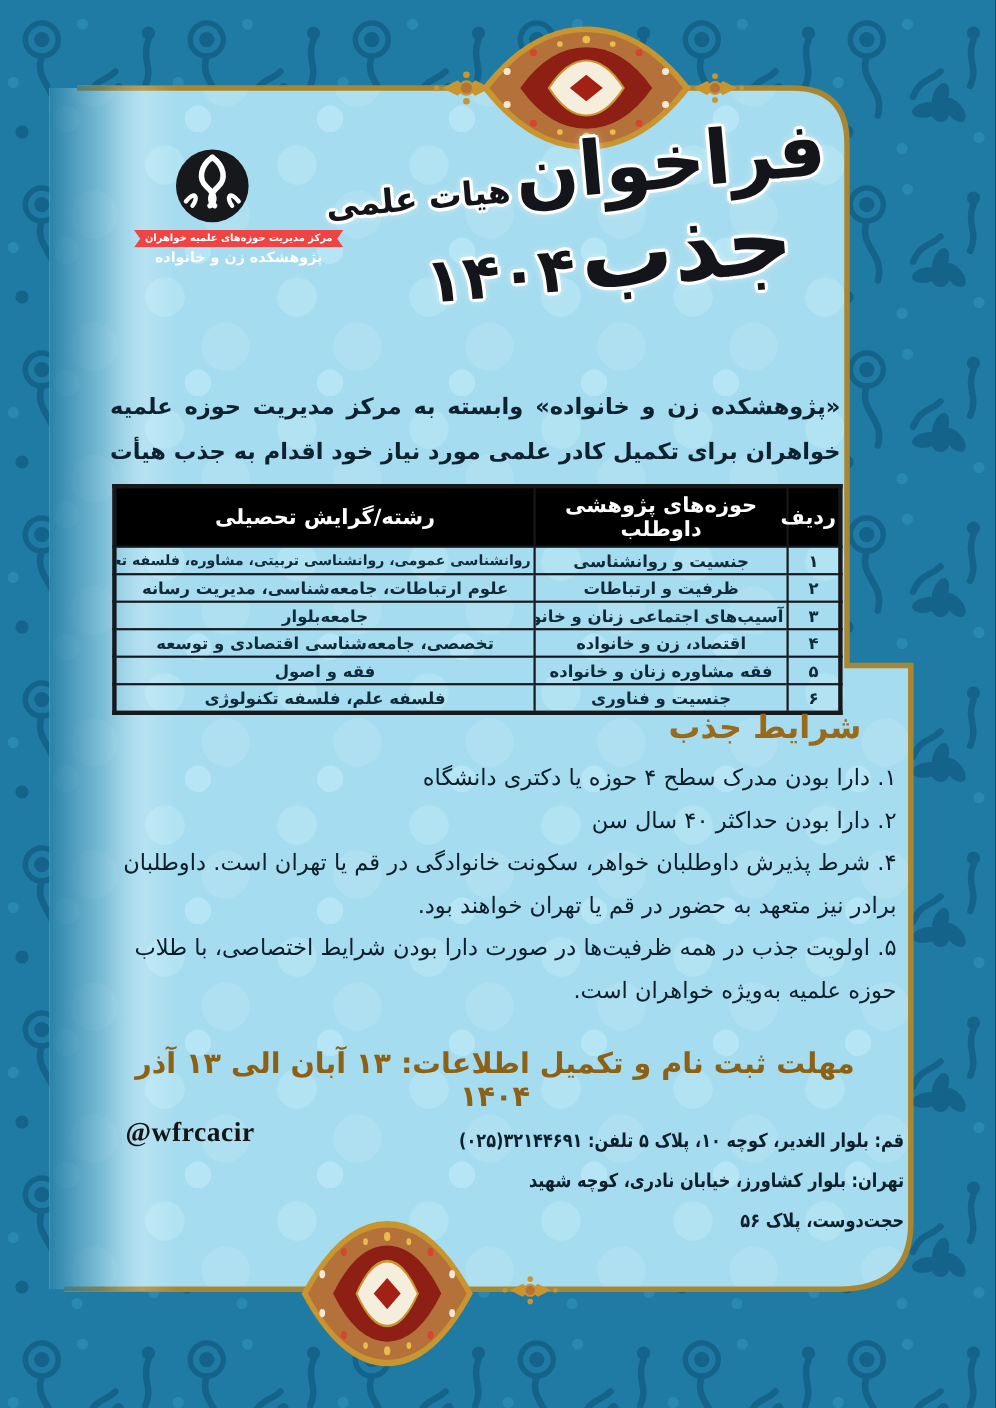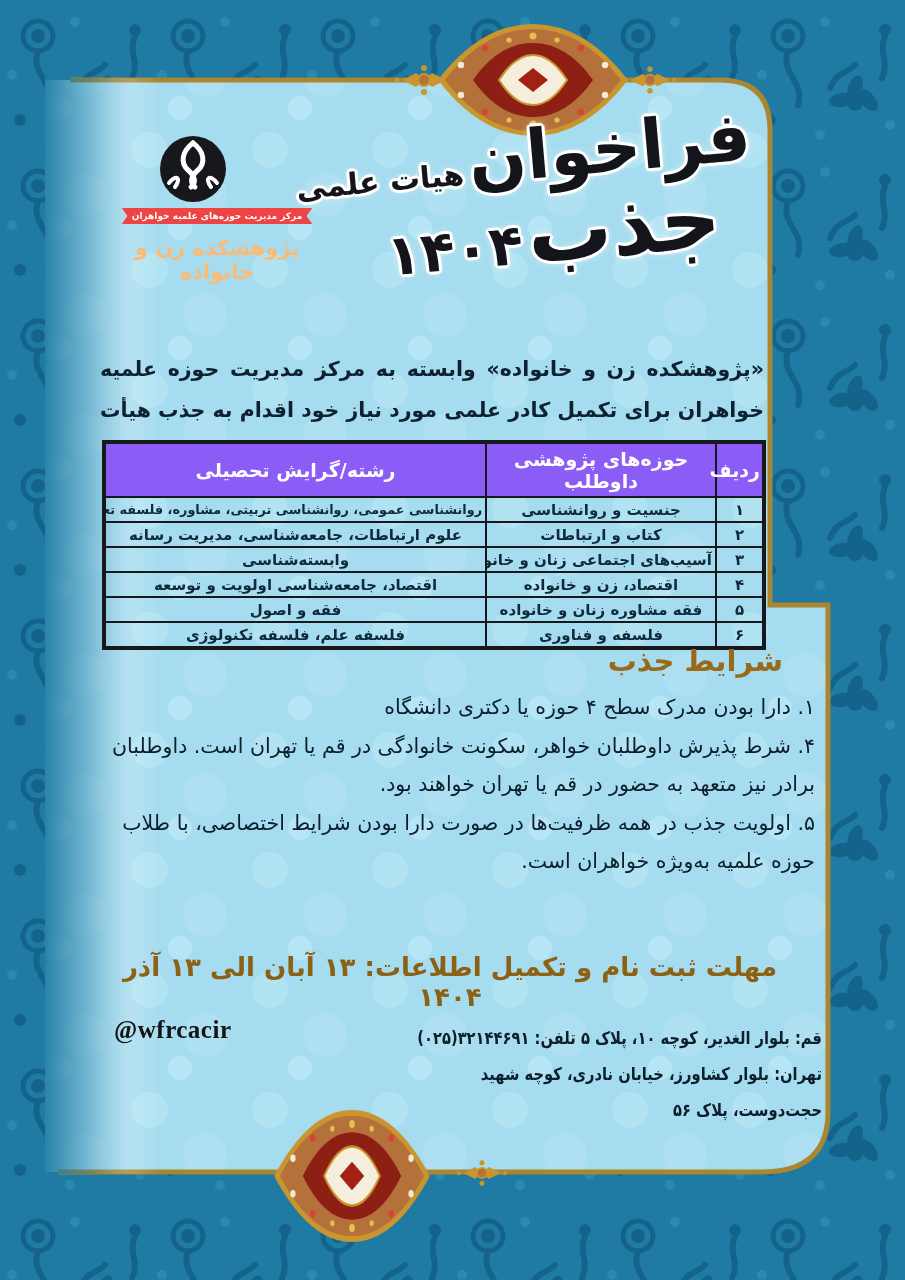--- a/index.html
+++ b/index.html
@@ -8,42 +8,42 @@
   .bg{position:absolute;left:0;top:0;z-index:0;}
   .content{position:absolute;left:0;top:0;width:905px;height:1280px;z-index:1;}
   .abs{position:absolute;}
 
   
   .logo-wrap{left:112px;top:134px;width:210px;text-align:center;}
   .logo-mark{display:block;margin-left:46px;}
   .logo-banner{display:inline-block;margin-top:2px;background:#ef4444;color:#fff;
     font-size:9px;font-weight:bold;padding:3px 10px;
     clip-path:polygon(0 0,100% 0,97% 50%,100% 100%,0 100%,3% 50%);}
-  .logo-name{margin-top:12px;font-size:21px;font-weight:bold;color:#fdba74;}
+  .logo-name{margin-top:2px;font-size:13px;font-weight:bold;color:#ffffff;}
 
   
   .title{left:345px;top:114px;width:410px;text-align:center;transform:rotate(-5deg);
          direction:rtl;color:#14151a;font-weight:bold;}
   .cal{text-shadow:-2px -2px 0 #fff,2px -2px 0 #fff,-2px 2px 0 #fff,2px 2px 0 #fff,
        -3px 0 0 #fff,3px 0 0 #fff,0 -3px 0 #fff,0 3px 0 #fff,0 0 9px rgba(255,255,255,.95);}
   .t1{white-space:nowrap;}
   .t-main{font-size:68px;}
   .t-sub{font-size:30px;}
   .t2{white-space:nowrap;margin-top:-10px;}
   .t-word{font-size:84px;}
   .t-year{font-size:56px;letter-spacing:2px;}
 
   
   .intro{left:100px;top:349px;width:664px;font-size:20.5px;font-weight:bold;
          color:#0e2130;line-height:41px;direction:rtl;text-align:justify;margin:0;}
 
   
   .sched{left:102px;top:440px;width:664px;border-collapse:collapse;direction:rtl;
          table-layout:fixed;border:4px solid #17181c;}
-  .sched th{background:#8b5cf6;color:#fff;font-size:19px;font-weight:bold;
+  .sched th{background:#000000;color:#fff;font-size:19px;font-weight:bold;
             border:2.5px solid #17181c;padding:4px 2px;height:26px;}
   .sched td{font-size:15px;font-weight:bold;color:#0f2a3a;border:2.5px solid #17181c;
             text-align:center;padding:2px 3px;height:19px;white-space:nowrap;overflow:hidden;}
   .sched td.small{font-size:12.8px;letter-spacing:-0.3px;}
 
   
   .conds{left:85px;top:644px;width:730px;direction:rtl;text-align:right;}
   .conds h2{margin:0 32px 10px 0;font-size:29px;color:#9a6a1c;font-weight:bold;}
   .cond{font-size:20.5px;font-weight:normal;color:#0c1e2c;line-height:38.5px;}
 
@@ -195,49 +195,50 @@
         </tr>
       </thead>
       <tbody>
         <tr>
           <td>۱</td>
           <td>جنسیت و روانشناسی</td>
           <td class="small">روانشناسی عمومی، روانشناسی تربیتی، مشاوره، فلسفه تعلیم و تربیت</td>
         </tr>
         <tr>
           <td>۲</td>
-          <td>کتاب و ارتباطات</td>
+          <td>ظرفیت و ارتباطات</td>
           <td>علوم ارتباطات، جامعه‌شناسی، مدیریت رسانه</td>
         </tr>
         <tr>
           <td>۳</td>
           <td>آسیب‌های اجتماعی زنان و خانواده</td>
-          <td>وابسته‌شناسی</td>
+          <td>جامعه‌بلوار</td>
         </tr>
         <tr>
           <td>۴</td>
           <td>اقتصاد، زن و خانواده</td>
-          <td>اقتصاد، جامعه‌شناسی اولویت و توسعه</td>
+          <td>تخصصی، جامعه‌شناسی اقتصادی و توسعه</td>
         </tr>
         <tr>
           <td>۵</td>
           <td>فقه مشاوره زنان و خانواده</td>
           <td>فقه و اصول</td>
         </tr>
         <tr>
           <td>۶</td>
-          <td>فلسفه و فناوری</td>
+          <td>جنسیت و فناوری</td>
           <td>فلسفه علم، فلسفه تکنولوژی</td>
         </tr>
       </tbody>
     </table>
 
     <div class="abs conds">
       <h2>شرایط جذب</h2>
       <div class="cond">۱. دارا بودن مدرک سطح ۴ حوزه یا دکتری دانشگاه</div>
+      <div class="cond">۲. دارا بودن حداکثر ۴۰ سال سن</div>
       <div class="cond">۴. شرط پذیرش داوطلبان خواهر، سکونت خانوادگی در قم یا تهران است. داوطلبان برادر نیز متعهد به حضور در قم یا تهران خواهند بود.</div>
       <div class="cond">۵. اولویت جذب در همه ظرفیت‌ها در صورت دارا بودن شرایط اختصاصی، با طلاب حوزه علمیه به‌ویژه خواهران است.</div>
     </div>
 
     <div class="abs deadline">
       <span>مهلت ثبت نام و تکمیل اطلاعات:</span>
       <span>۱۳ آبان الی ۱۳ آذر ۱۴۰۴</span>
     </div>
 
     <div class="abs contact-fa">

